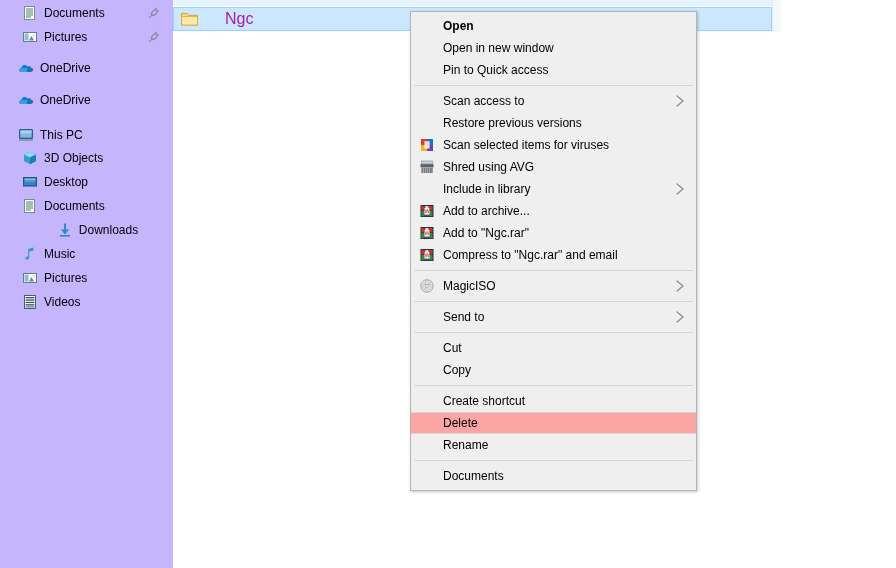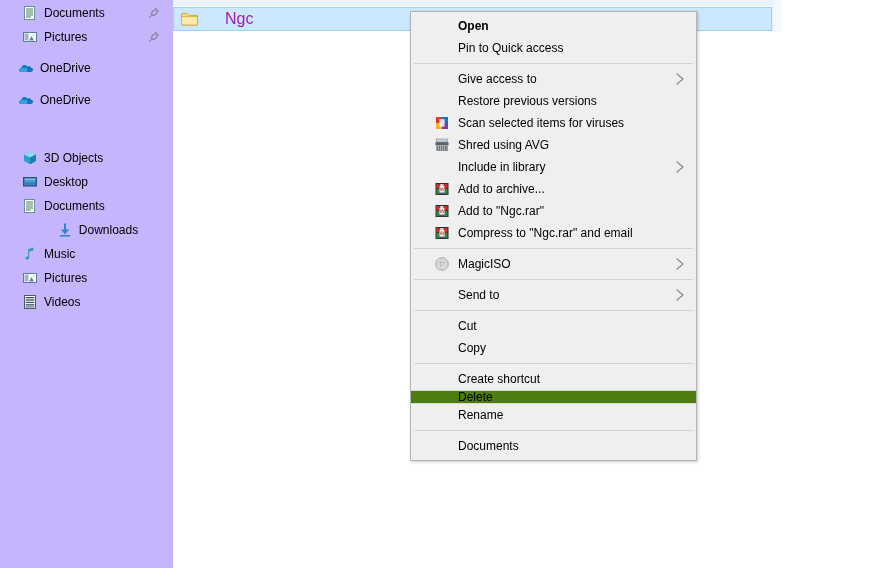--- a/index.html
+++ b/index.html
@@ -113,44 +113,44 @@
     border: 1px solid #b3b3b3;
     box-sizing: border-box;
     box-shadow: 1px 1px 3px rgba(0,0,0,0.22);
     padding: 3px 0 3px 0;
   }
   .menu-item {
     position: relative;
     height: 22px;
     display: flex;
     align-items: center;
-    padding-left: 15px;
+    padding-left: 0;
     cursor: default;
   }
   .menu-item .mi-icon {
     width: 16px;
     height: 16px;
     flex: 0 0 16px;
     margin-left: 8px;
     margin-right: 8px;
     position: relative;
   }
   .menu-item .mi-icon.blank { background: transparent; }
   .menu-item .mi-label {
     font-size: 12px;
     line-height: 16px;
     color: #000;
     white-space: nowrap;
   }
   .menu-item.bold .mi-label { font-weight: bold; }
   .menu-item.hover {
-    background: #4d7c0f;
+    background: #fca5a5;
     border-top: 1px solid #d8d8d8;
     border-bottom: 1px solid #d8d8d8;
-    height: 14px;
+    height: 22px;
     box-sizing: border-box;
   }
   .submenu-arrow {
     position: absolute;
     right: 10px;
     top: 4px;
     width: 12px;
     height: 14px;
   }
   .menu-sep {
@@ -217,20 +217,31 @@
       <span class="nav-label">OneDrive</span>
     </div>
     <div class="nav-item" style="position: absolute; left: 18px; top: 90px; width: 155px;">
       <span class="nav-icon">
         <svg width="16" height="16" viewBox="0 0 16 16">
           <path d="M3.2 12 C1.6 12 0.8 10.8 1.3 9.6 C1.7 8.6 2.7 8.2 3.4 8.3 C3.3 6.3 5 4.8 6.9 5 C8 5.1 8.9 5.8 9.4 6.7 C10.6 5.9 12.4 6.4 13.1 7.7 C14.6 7.8 15.4 9 15 10.3 C14.7 11.3 13.7 12 12.6 12 Z" fill="#1277bc"></path>
           <path d="M3.2 12 C1.6 12 0.8 10.8 1.3 9.6 C1.8 8.5 3.1 8.2 3.9 8.6 C4.6 7.7 6 7.6 6.9 8.2 C7.4 7.7 8.2 7.5 9 7.8 L9 12 Z" fill="#3aa0e0"></path>
         </svg>
       </span>
       <span class="nav-label">OneDrive</span>
+    </div>
+    <div class="nav-item" style="position: absolute; left: 18px; top: 125px; width: 155px;">
+      <span class="nav-icon">
+        <svg width="16" height="16" viewBox="0 0 16 16">
+          <rect x="1.5" y="2.5" width="13" height="9" rx="0.5" fill="#3f7fb5" stroke="#2d5f8a" stroke-width="1"></rect>
+          <rect x="2.5" y="3.5" width="11" height="7" fill="#86b9e0"></rect>
+          <rect x="2.5" y="3.5" width="11" height="3" fill="#a8d0ec"></rect>
+          <rect x="1" y="12.2" width="14" height="1.6" fill="#7d95a8"></rect>
+        </svg>
+      </span>
+      <span class="nav-label">This PC</span>
     </div>
     <div class="nav-item" style="position: absolute; left: 22px; top: 148px; width: 151px;">
       <span class="nav-icon">
         <svg width="16" height="16" viewBox="0 0 16 16">
           <path d="M8 1.8 L14 4.6 L14 11 L8 14.2 L2 11 L2 4.6 Z" fill="#2f9fd0"></path>
           <path d="M8 1.8 L14 4.6 L8 7.6 L2 4.6 Z" fill="#8fdcf2"></path>
           <path d="M8 7.6 L14 4.6 L14 11 L8 14.2 Z" fill="#1e7fae"></path>
         </svg>
       </span>
       <span class="nav-label">3D Objects</span>
@@ -316,26 +327,30 @@
   <div id="list-scroll-hint"></div>
 </div>
 
 <div id="context-menu">
     <div class="menu-item bold">
       <span class="mi-icon blank"></span>
       <span class="mi-label">Open</span>
     </div>
     <div class="menu-item">
       <span class="mi-icon blank"></span>
+      <span class="mi-label">Open in new window</span>
+    </div>
+    <div class="menu-item">
+      <span class="mi-icon blank"></span>
       <span class="mi-label">Pin to Quick access</span>
     </div>
     <div class="menu-sep"></div>
     <div class="menu-item">
       <span class="mi-icon blank"></span>
-      <span class="mi-label">Give access to</span>
+      <span class="mi-label">Scan access to</span>
       <span class="submenu-arrow">
         <svg width="12" height="14" viewBox="0 0 12 14">
           <path d="M3 2 L9 7 L3 12" fill="none" stroke="#8d8d8d" stroke-width="1.3" stroke-linecap="round" stroke-linejoin="round"></path>
         </svg>
       </span>
     </div>
     <div class="menu-item">
       <span class="mi-icon blank"></span>
       <span class="mi-label">Restore previous versions</span>
     </div>

